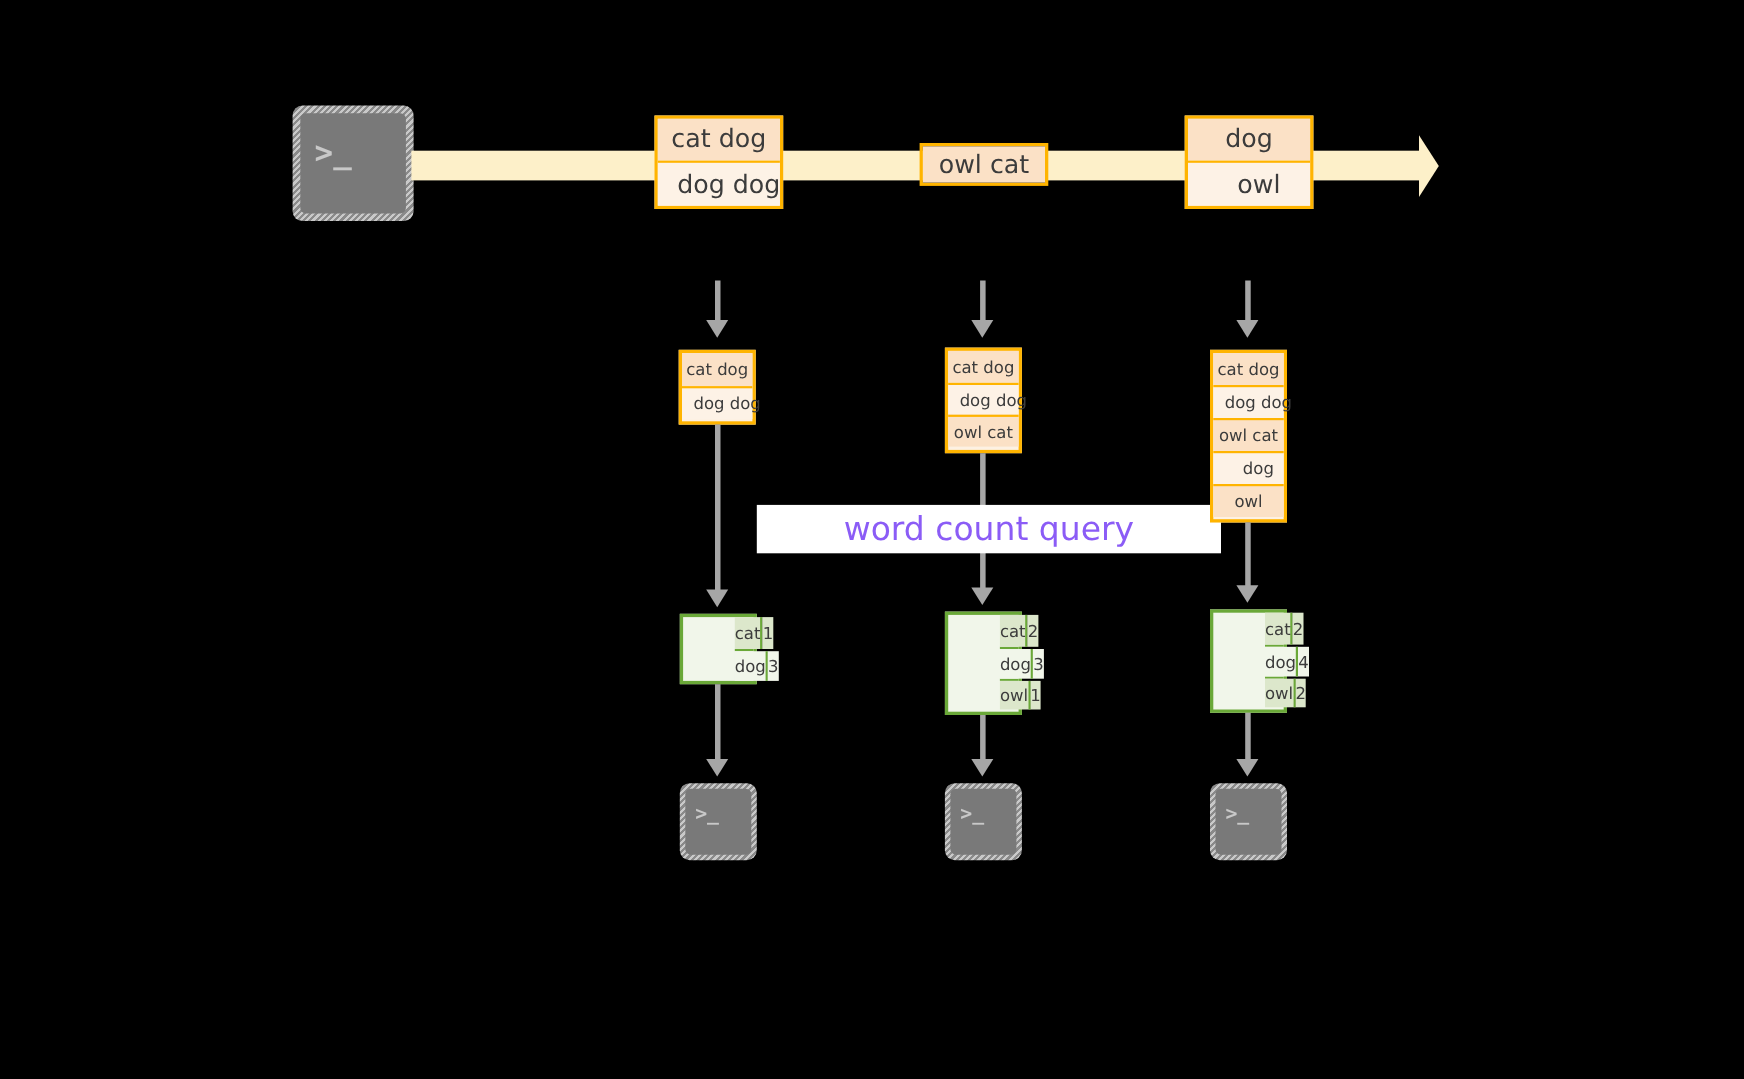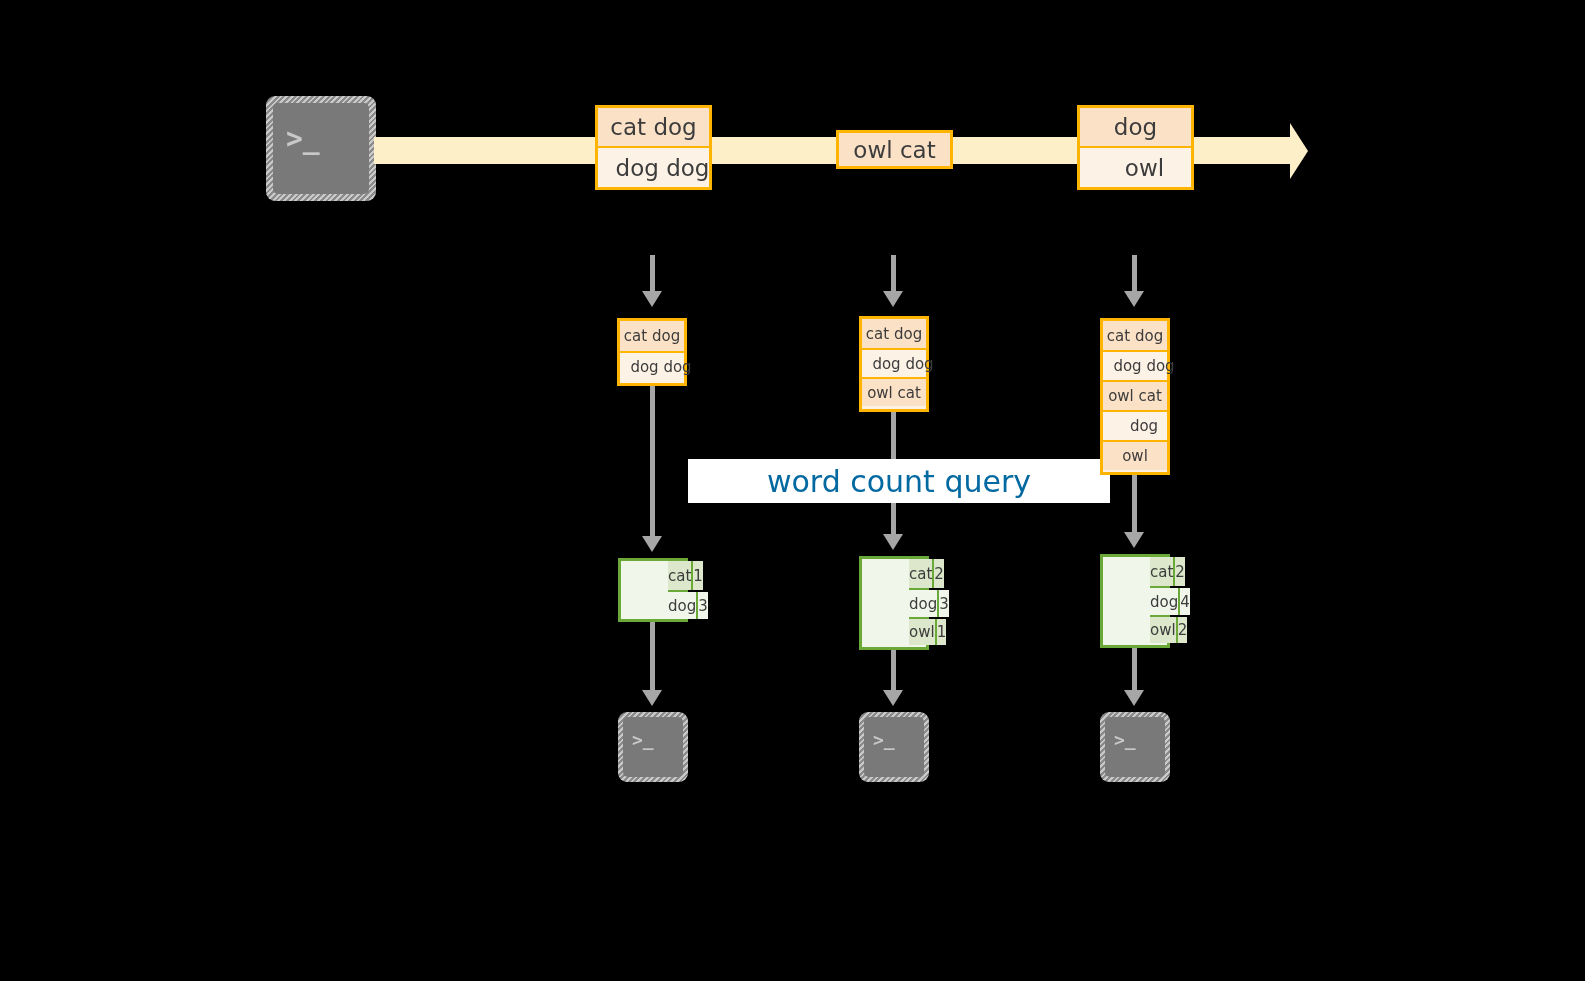--- a/index.html
+++ b/index.html
@@ -123,21 +123,21 @@
 
   
   .query-band {
     position: absolute;
     background: #ffffff;
     display: flex;
     align-items: center;
     justify-content: center;
   }
   .query-band span {
-    color: #0369a1;
+    color: #8b5cf6;
     white-space: nowrap;
     text-align: center;
   }
 </style>
 </head>
 <body>
 
 <div id="canvas">
 
   <div class="term" style="left:266px; top:96px; width:110px; height:105px;">

